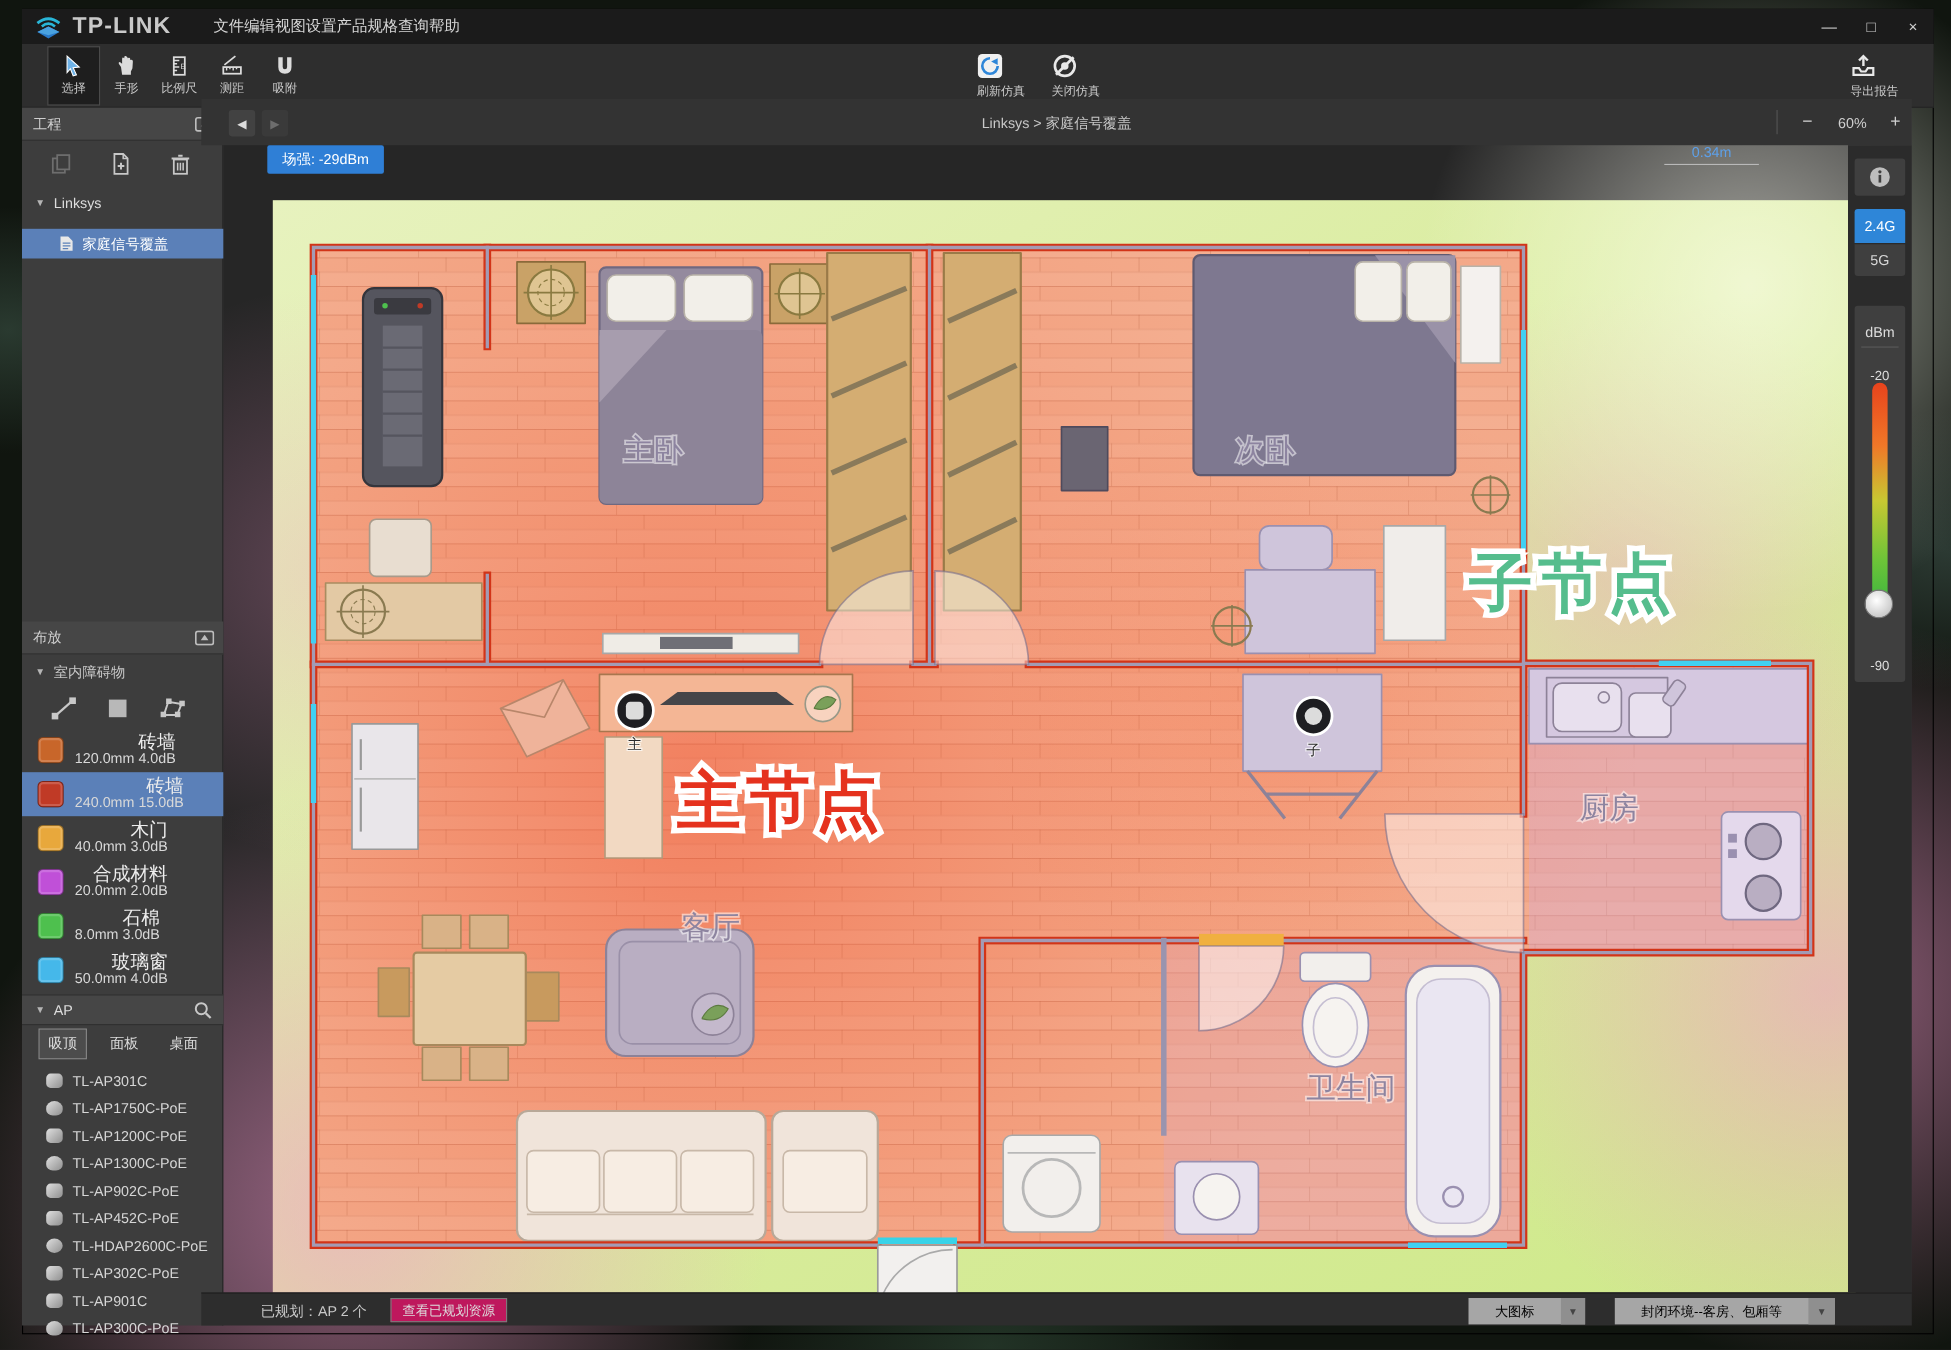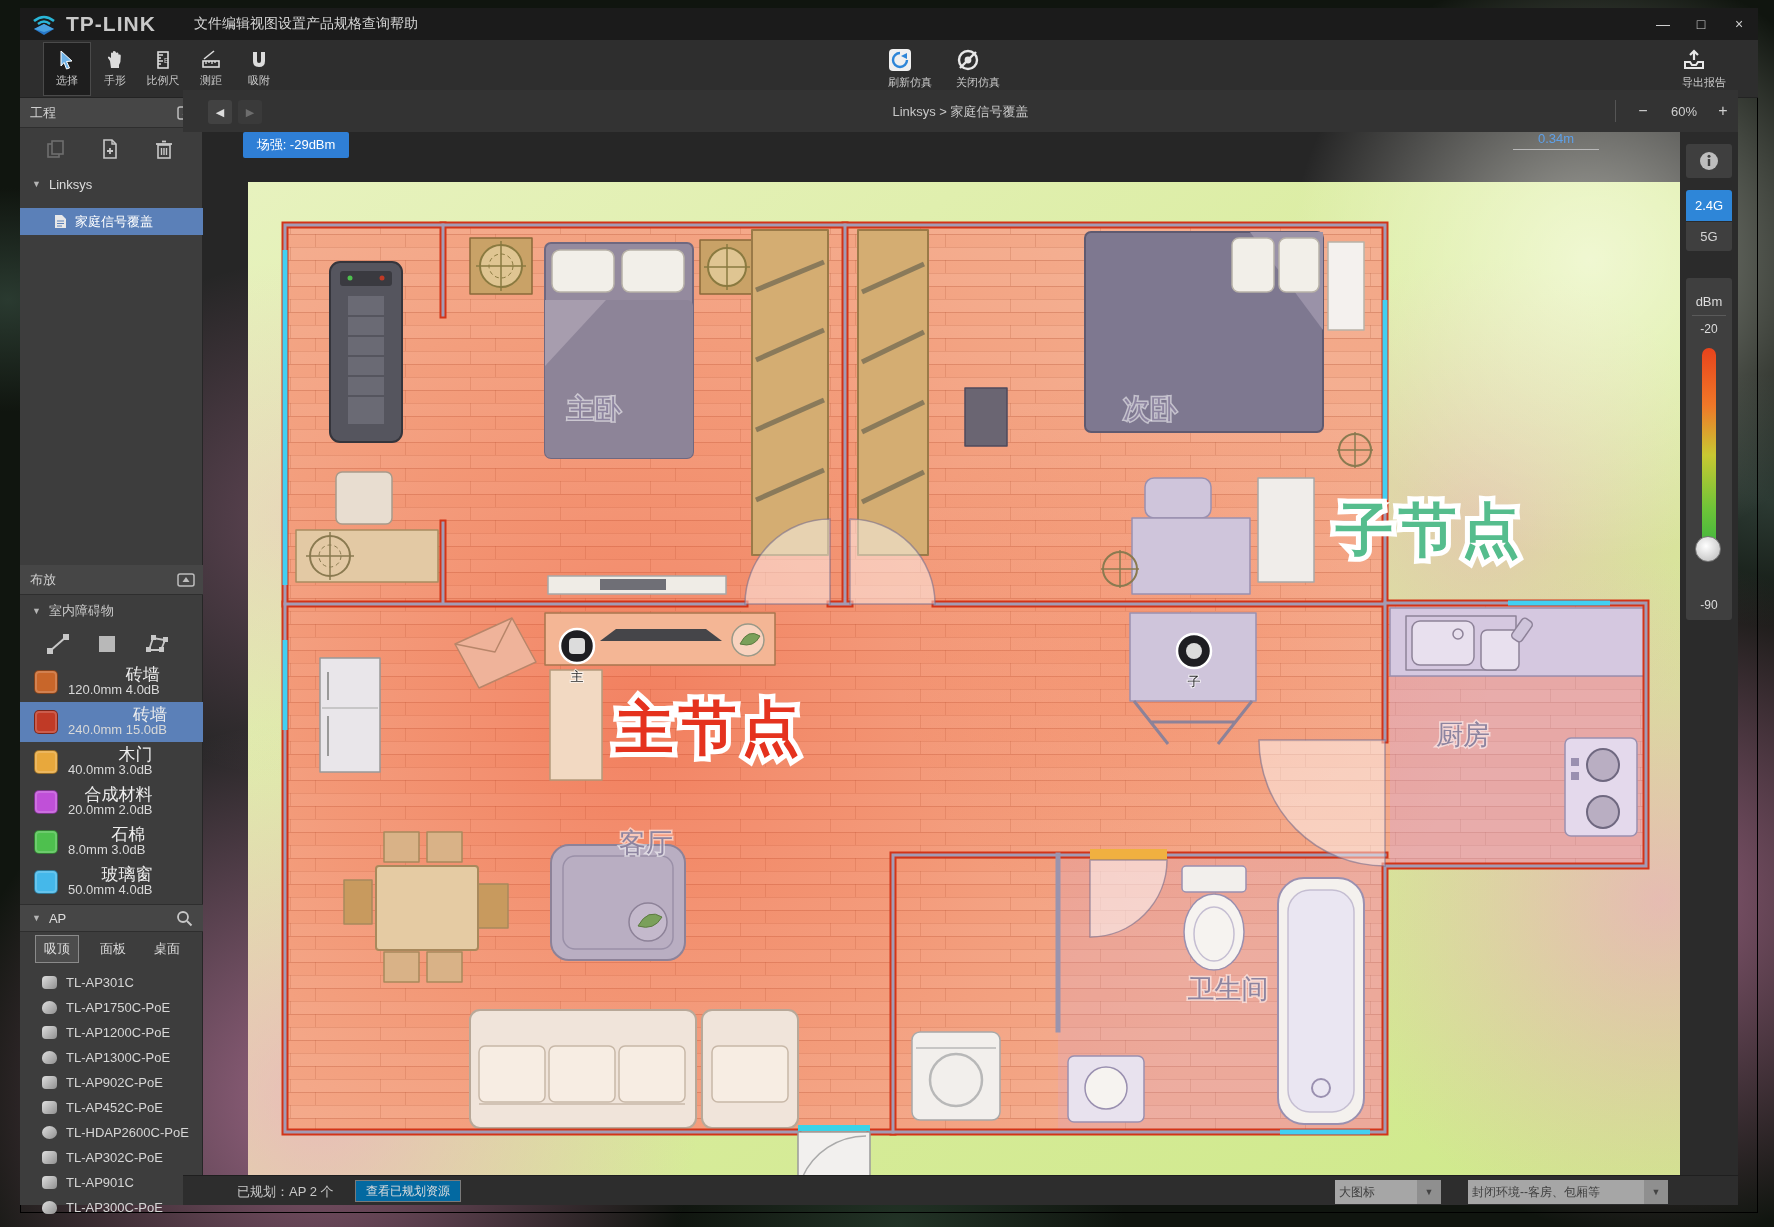--- a/index.html
+++ b/index.html
@@ -69,33 +69,33 @@
 
   
   #rightpanel { left:1680px; top:132px; width:58px; height:1043px; background:#2b2b2b; z-index:4; }
   .rp-card { position:absolute; left:6px; width:46px; background:#3f3f3f; border-radius:3px; }
   #band-24 { position:absolute; left:6px; top:58px; width:46px; height:31px; background:#2e86d8; border-radius:3px 3px 0 0; color:#fff; font-size:13px; display:flex; align-items:center; justify-content:center; }
   #band-5 { position:absolute; left:6px; top:90px; width:46px; height:29px; background:#3f3f3f; border-radius:0 0 3px 3px; color:#d6d6d6; font-size:13px; display:flex; align-items:center; justify-content:center; }
   #gauge { top:146px; height:342px; }
   #gauge .unit { text-align:center; font-size:13px; color:#ddd; padding-top:16px; }
   #gauge hr { border:none; border-top:1px solid #5a5a5a; margin:6px 6px 0 6px; }
   #gauge .gmax,#gauge .gmin { text-align:center; font-size:12px; color:#ddd; }
-  #gauge .gmax { margin-top:6px;text-align:center; }
+  #gauge .gmax { margin-top:18px;text-align:center; }
   #gauge .gmin { position:absolute; left:0; width:46px; bottom:8px; }
   #gbar { position:absolute; left:16px; top:70px; width:14px; height:206px; border-radius:7px;
     background:linear-gradient(#e8431c,#f07828 28%,#c8c832 52%,#6ec438 78%,#38b440); }
   #gknob { position:absolute; left:9px; top:258px; width:26px; height:26px; border-radius:50%;
     background:radial-gradient(circle at 10px 9px,#fff,#c9c9c9 75%,#a8a8a8); border:1px solid #777; }
 
   
   #statusbar { left:183px; top:1175px; width:1555px; height:30px; background:#2d2d2d; border-top:1px solid #1f1f1f; z-index:4; }
   #planned { position:absolute; left:54px; top:7px; font-size:13px; color:#c8c8c8; }
-  #viewbtn { position:absolute; left:172px; top:4px; height:22px; padding:0 10px; background:#0369a1; border:1px solid #7a7a7a; font-size:12px; color:#ddd; display:flex; align-items:center; }
+  #viewbtn { position:absolute; left:172px; top:4px; height:22px; padding:0 10px; background:#be185d; border:1px solid #7a7a7a; font-size:12px; color:#ddd; display:flex; align-items:center; }
   .dropdown { position:absolute; top:4px; height:24px; background:#a6a6a6; display:flex; align-items:center; }
-  .dropdown .dtext { font-size:12px; color:#404040; padding:0 4px; flex:1; white-space:nowrap; }
+  .dropdown .dtext { font-size:12px; color:#000000; padding:0 24px; flex:1; white-space:nowrap; }
   .dropdown .darrow { width:24px; height:24px; background:#8f8f8f; display:flex; align-items:center; justify-content:center; font-size:9px; color:#444; }
 
   svg text { font-family:"Liberation Sans","DejaVu Sans",sans-serif; }
   .roomlabel { font-size:27px; fill:#8d84a0; paint-order:stroke; stroke:rgba(255,255,255,.55); stroke-width:3px; }
   .nodelabel { font-size:58px; font-weight:bold; paint-order:stroke; stroke:#ffffff; stroke-width:10px; letter-spacing:5px; }
   .aptag { font-size:13px; fill:#2a2a2a; paint-order:stroke; stroke:rgba(255,255,255,.7); stroke-width:2px; }
 </style>
 </head>
 <body>
 

